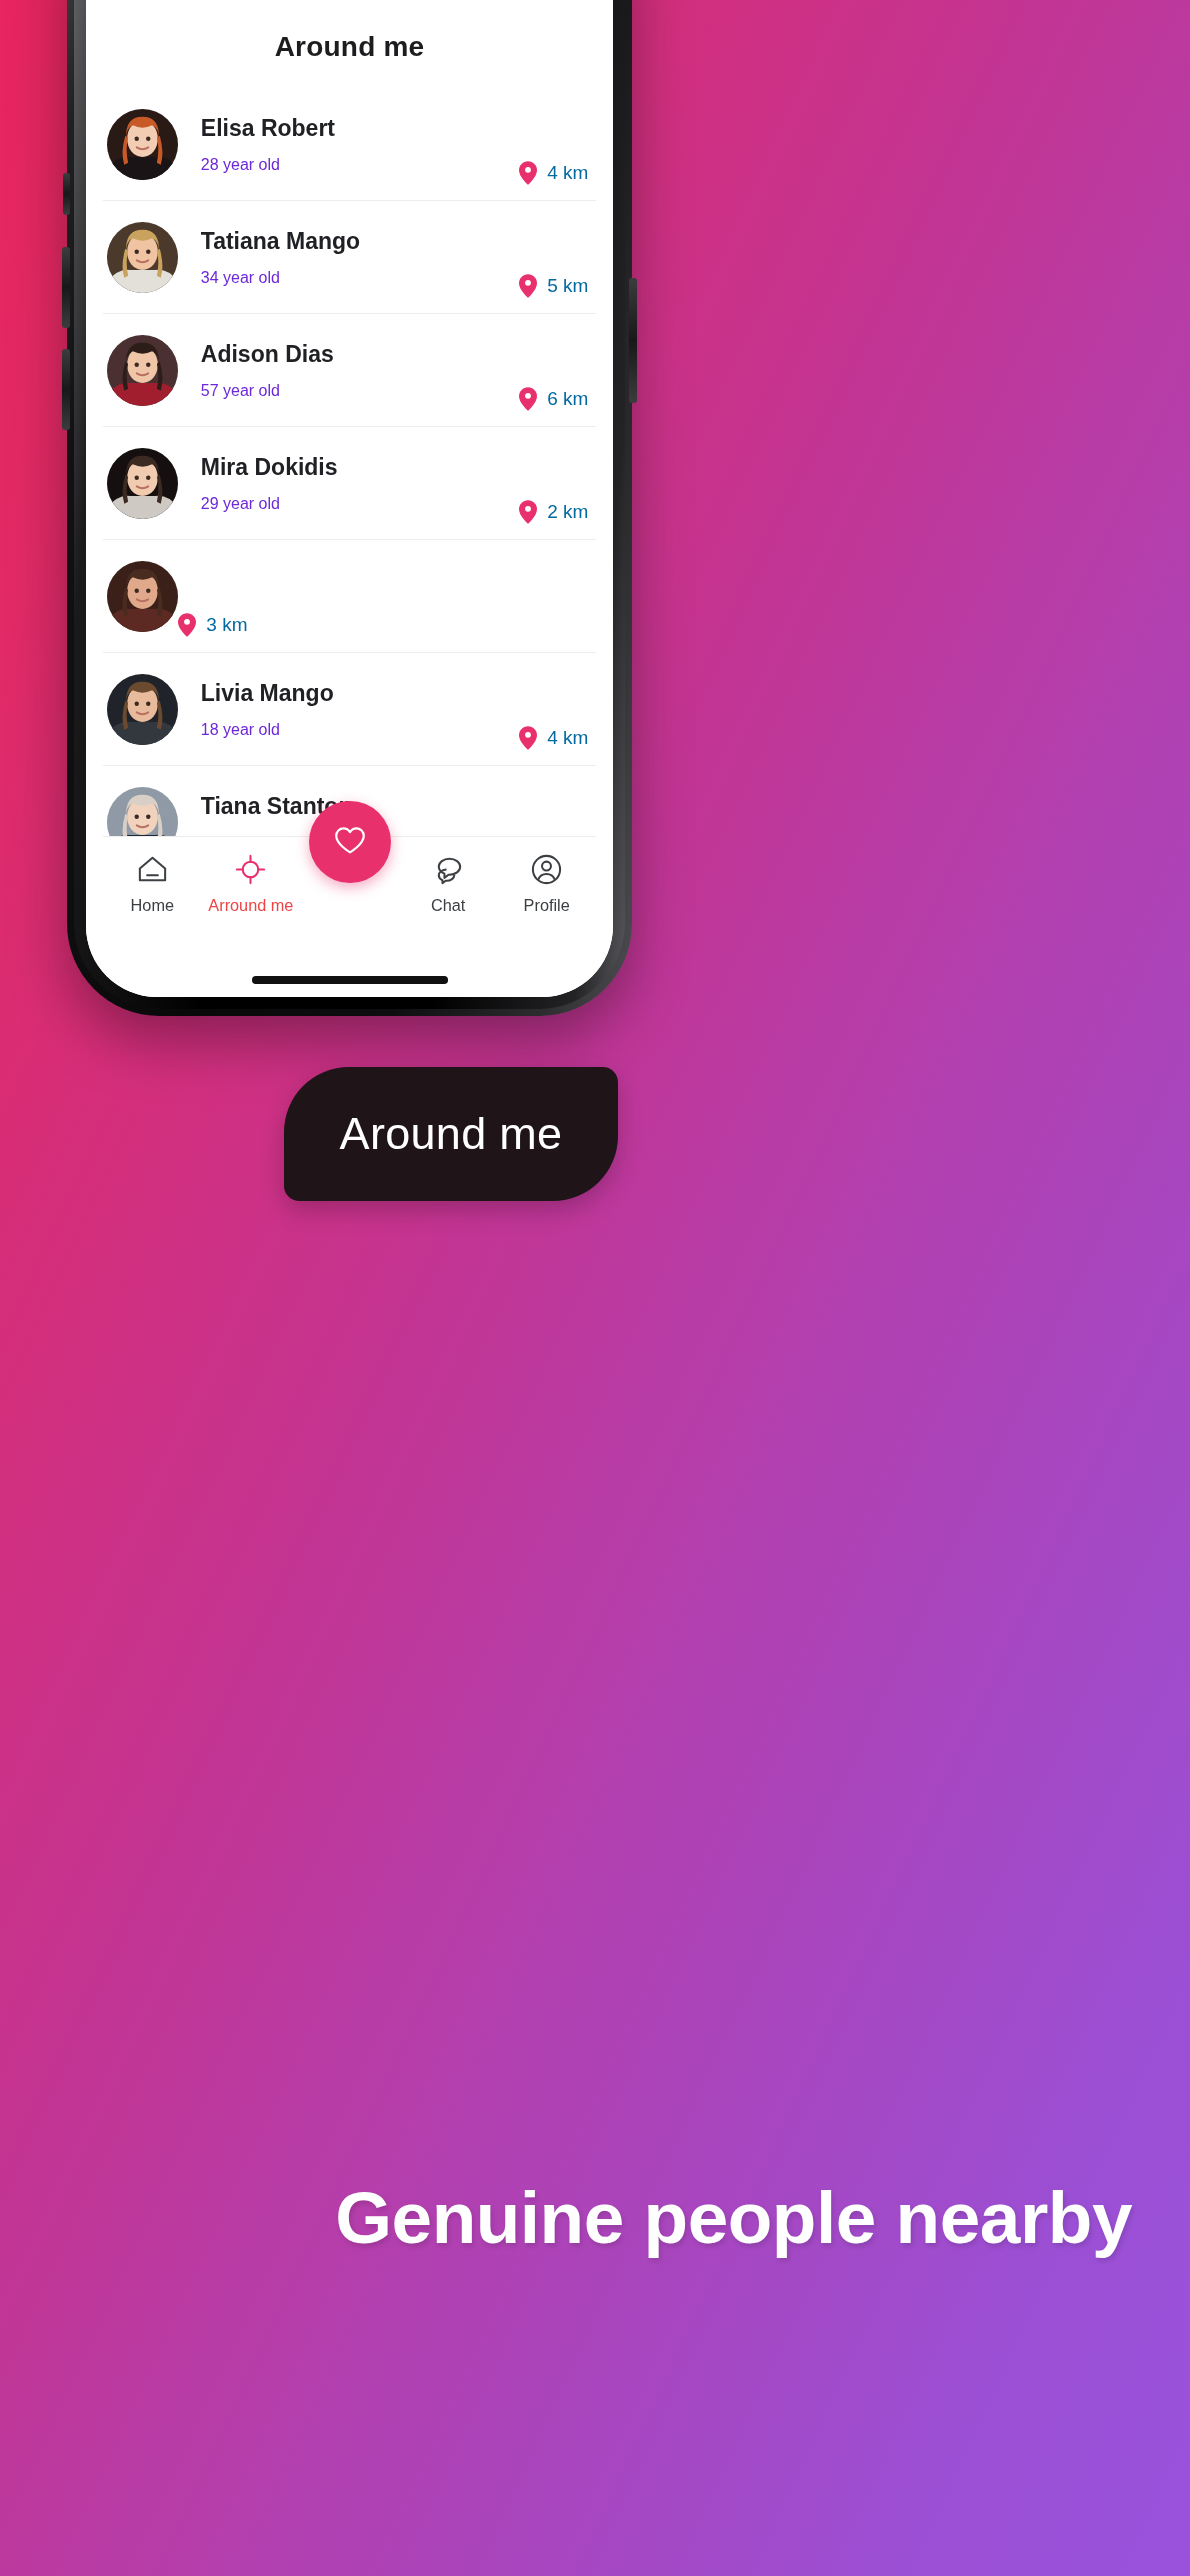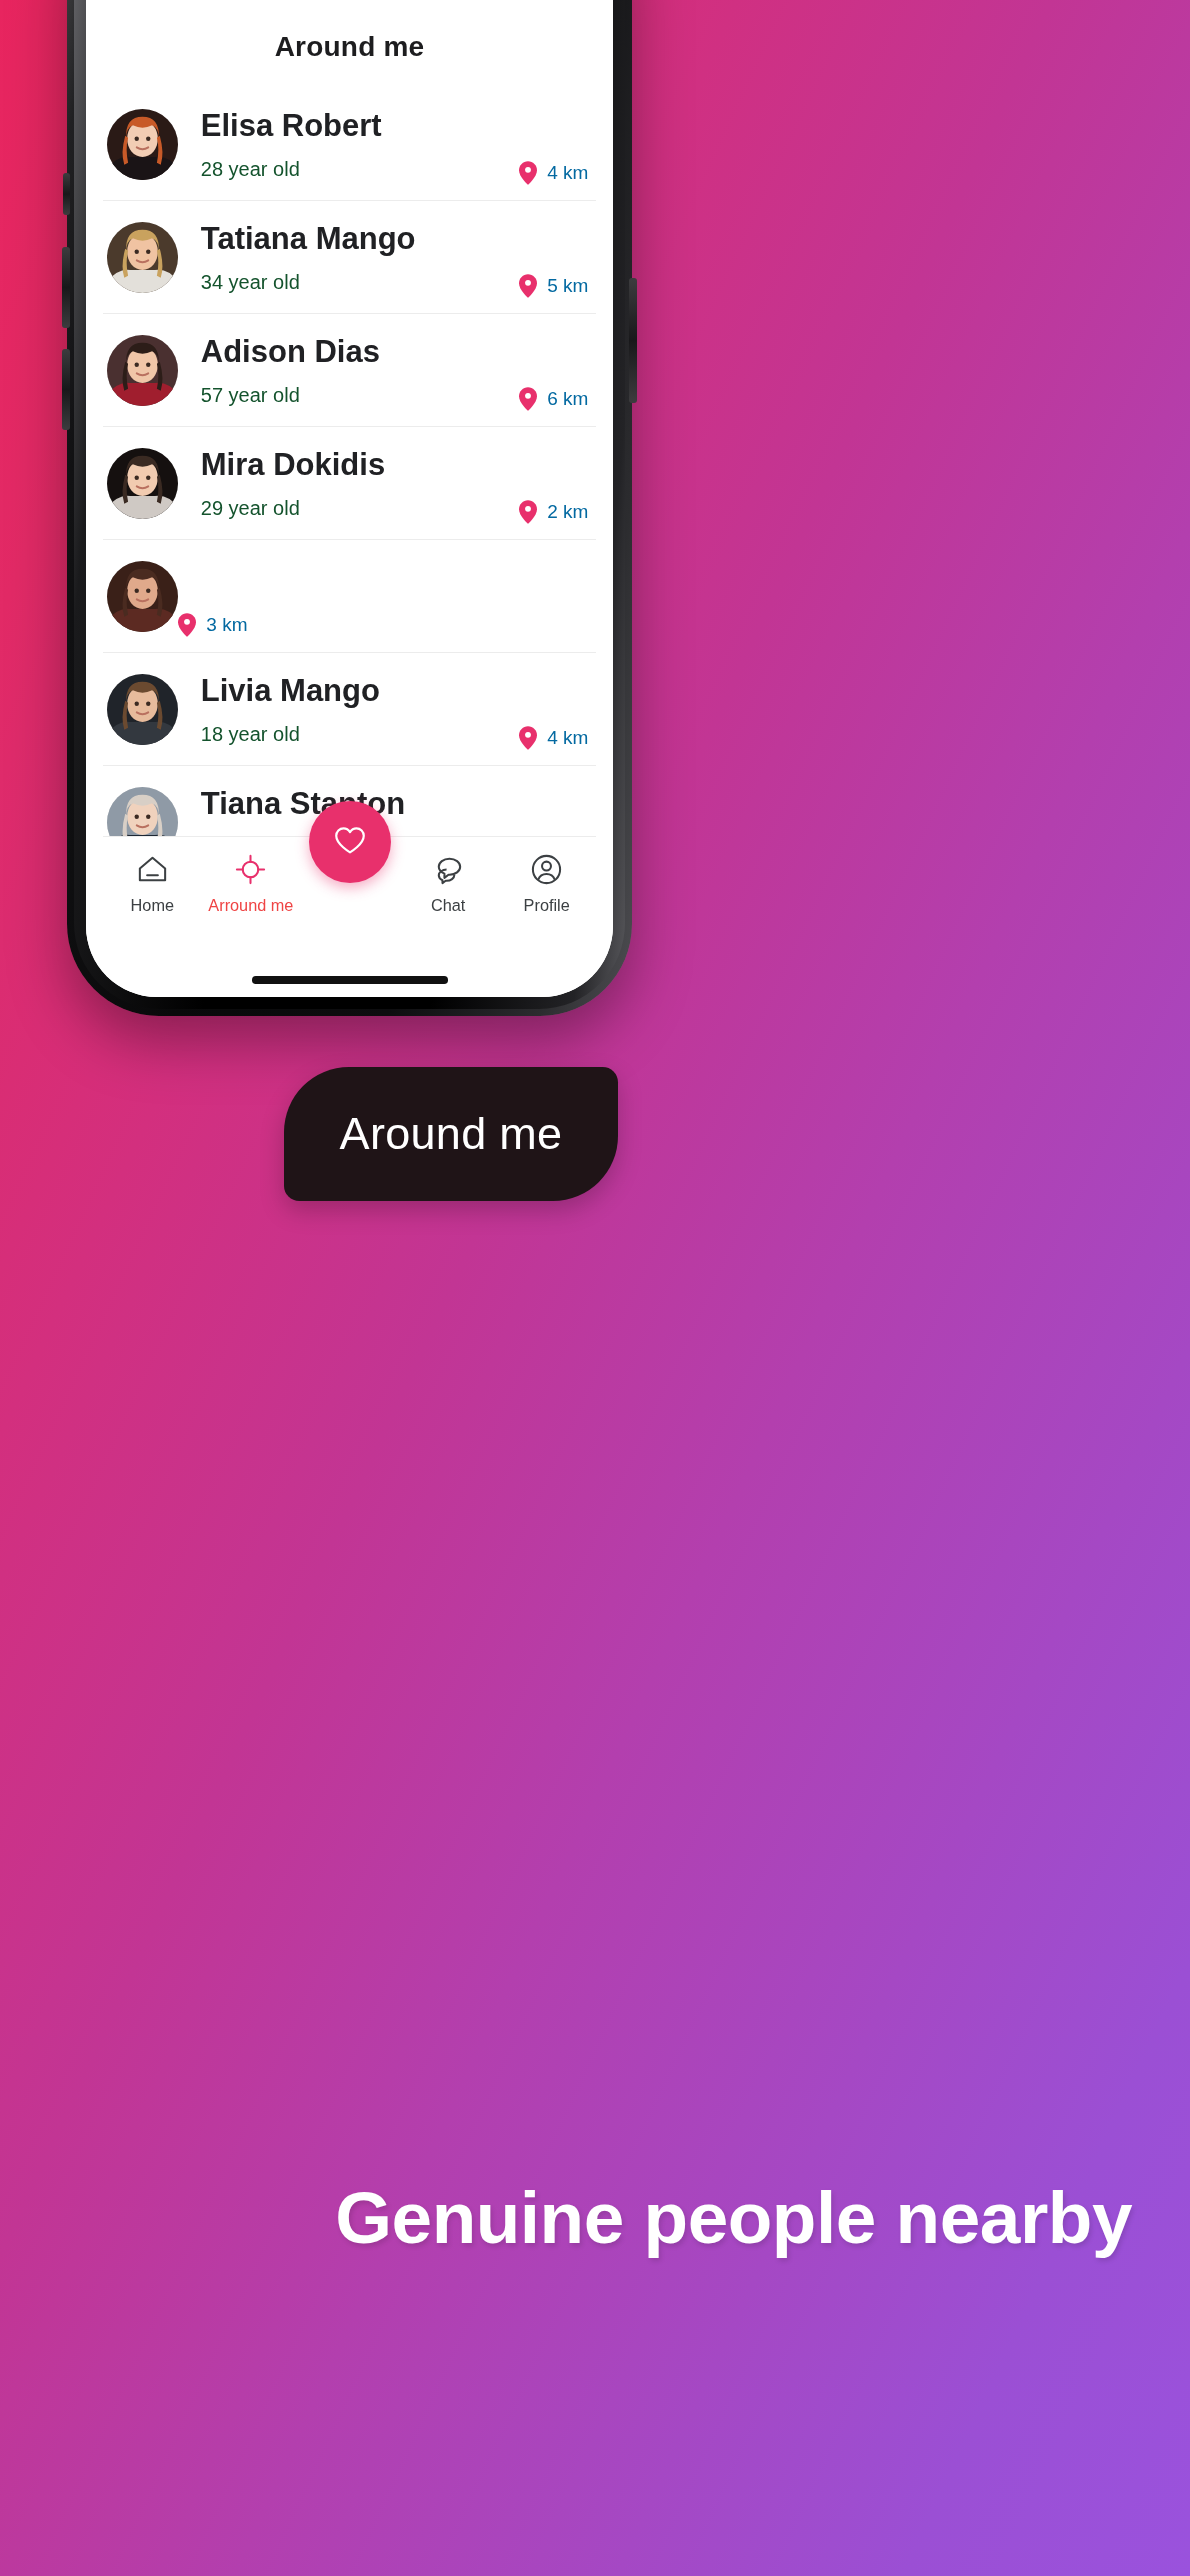--- a/index.html
+++ b/index.html
@@ -93,25 +93,25 @@
     background: #d9d9d9;
     position: relative;
   }
   .avatar svg { display:block; width: 100%; height: 100%; }
   .person-meta {
     flex: 1 1 auto;
     padding-left: 23px;
     min-width: 0;
   }
   .person-name {
-    font-size: 31px; font-weight: bold; color: #202124;
+    font-size: 23px; font-weight: bold; color: #202124;
     line-height: 1.25; white-space: nowrap;
   }
   .person-age {
-    font-size: 20px; color: #14532d; margin-top: 13px;
+    font-size: 16px; color: #6d28d9; margin-top: 13px;
     white-space: nowrap;
   }
   .dist {
     flex: 0 0 auto;
     display: flex; align-items: center;
     align-self: flex-end;
     margin-bottom: 15.3px;
     padding-right: 3.8px;
   }
   .pin-icon { width: 18px; height: 24px; display:block; }

